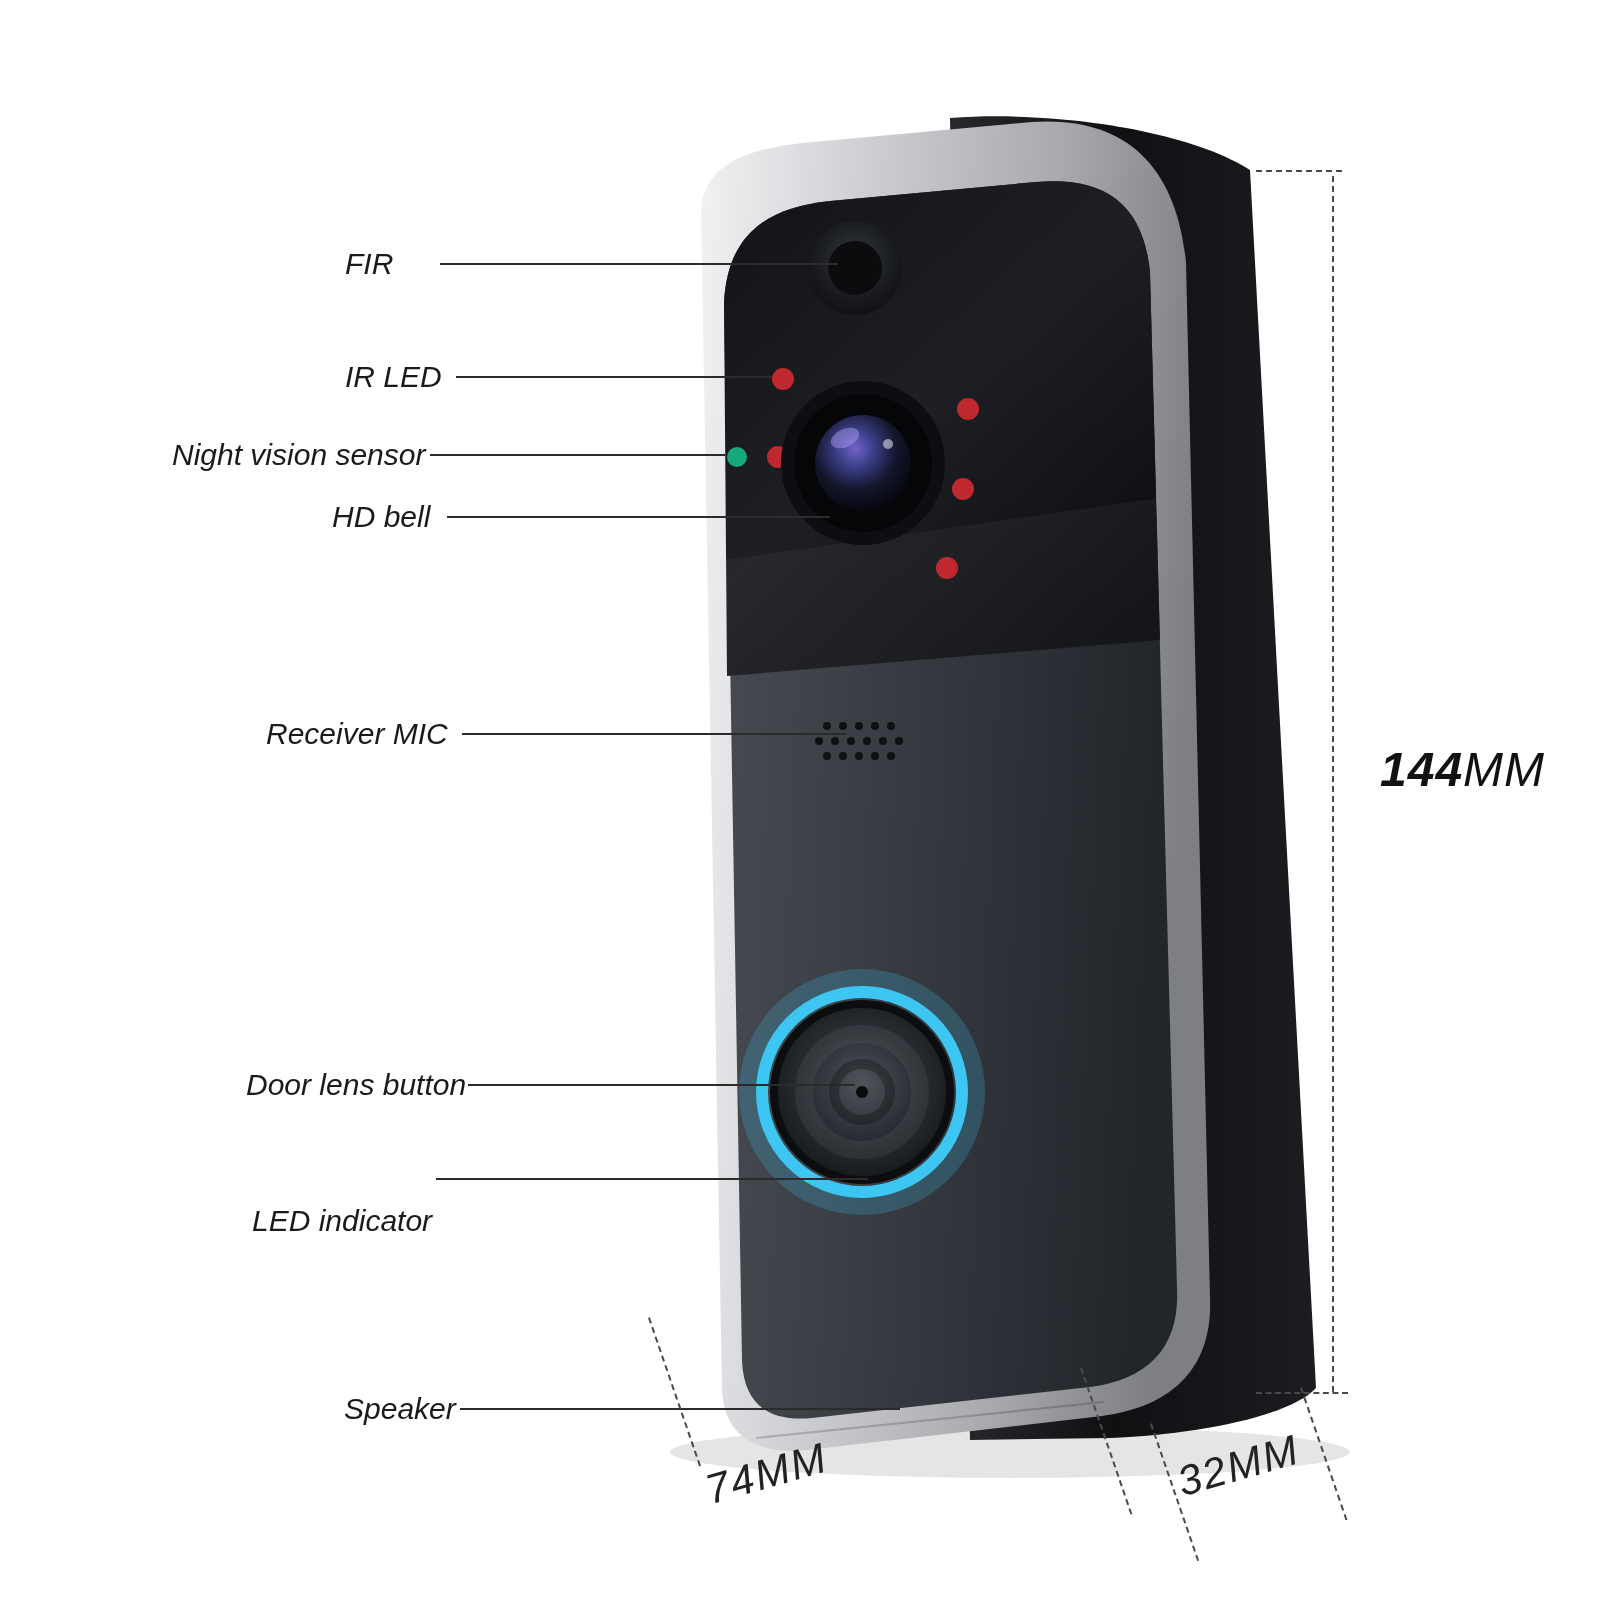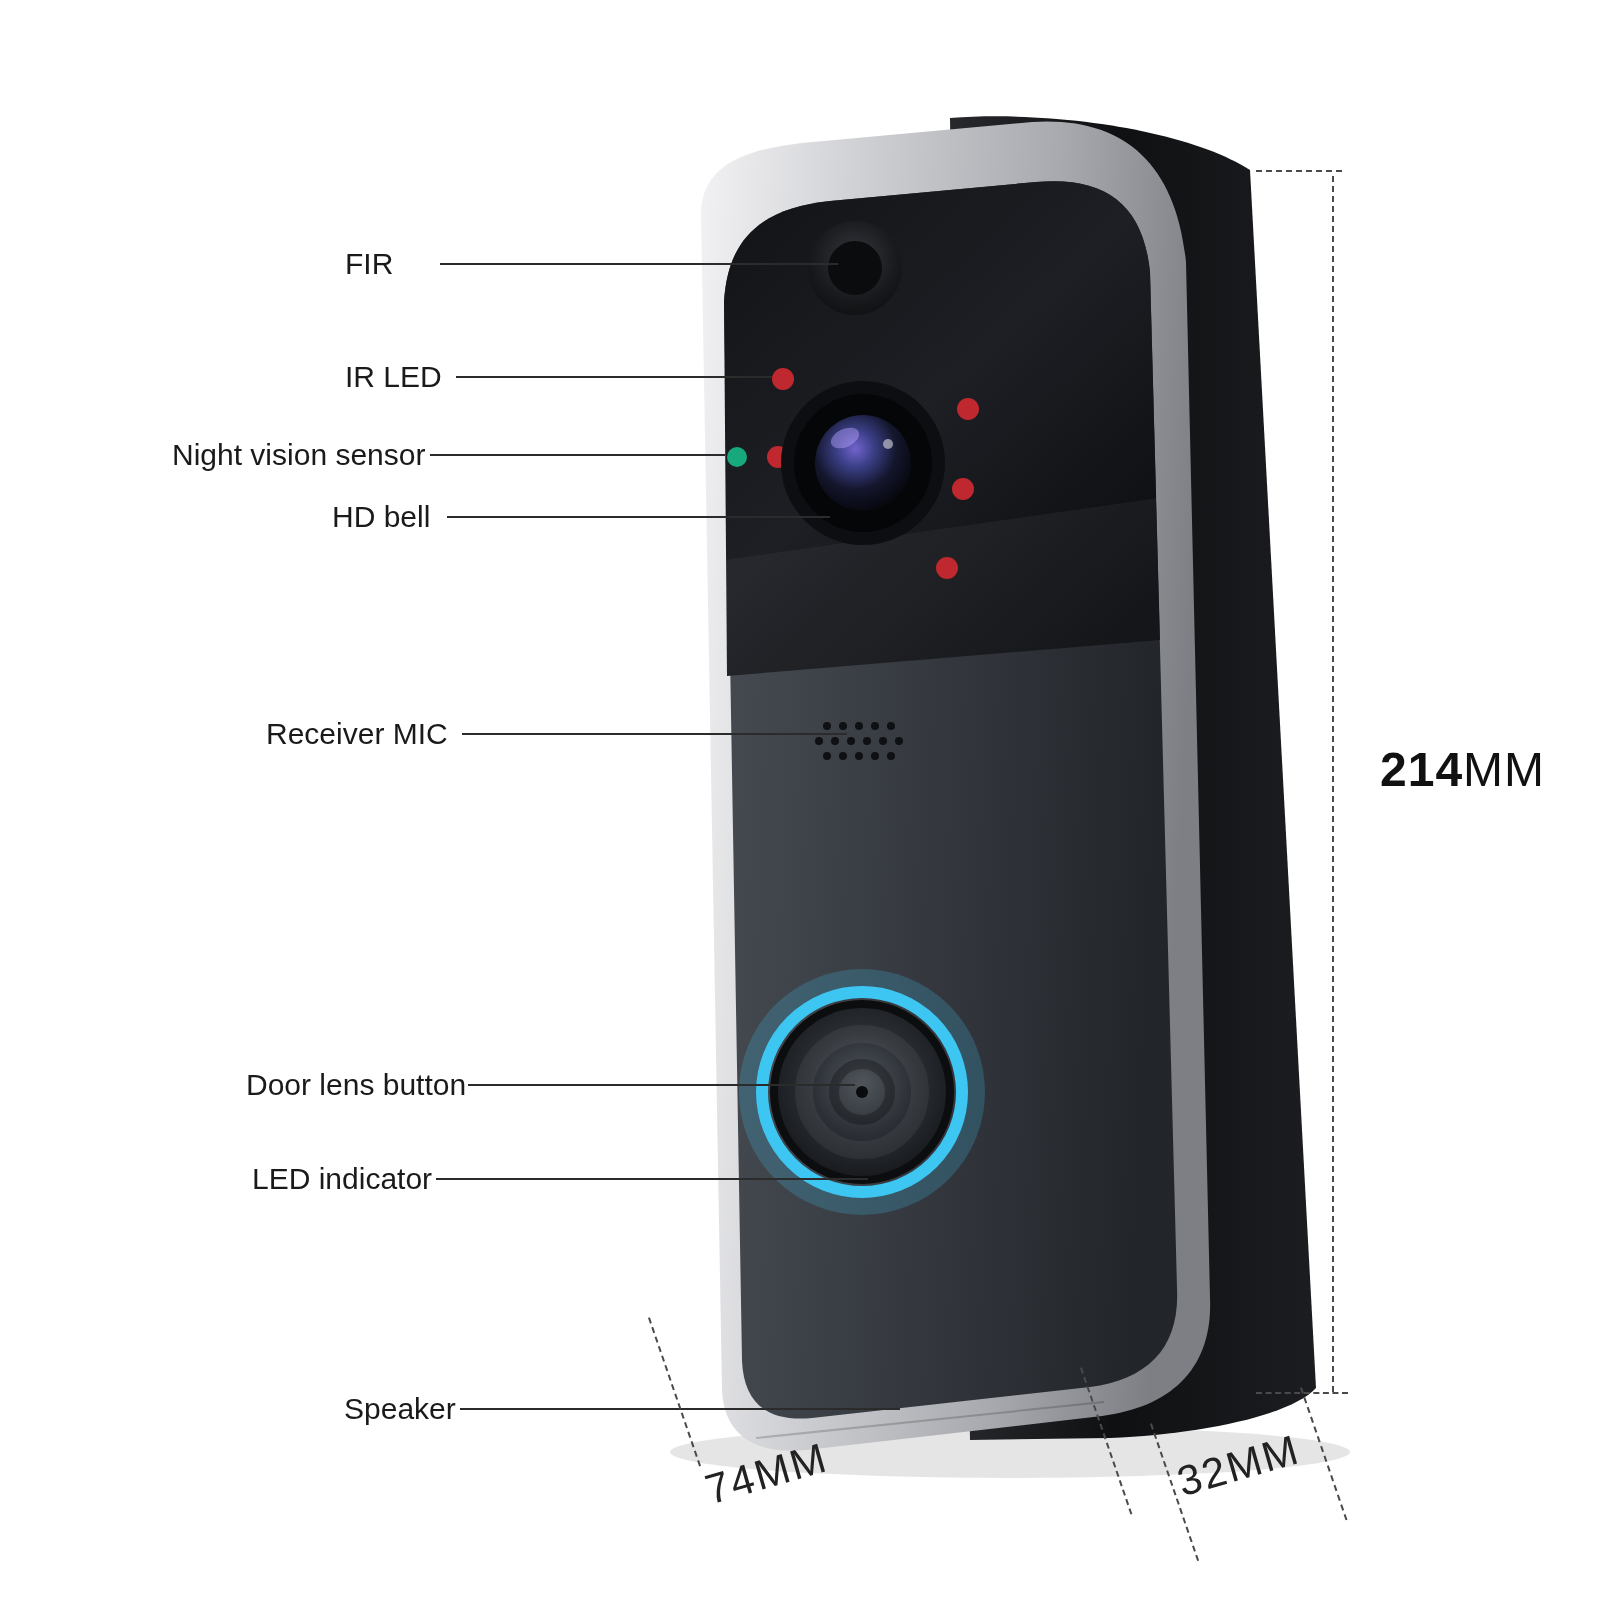--- a/index.html
+++ b/index.html
@@ -1,17 +1,17 @@
 <!DOCTYPE html>
 <html><head>
 <meta charset="utf-8">
 <style>
   * { margin:0; padding:0; box-sizing:border-box; }
   html,body { width:1600px; height:1600px; background:#ffffff; font-family:"Liberation Sans", sans-serif; }
-  .canvas { position:absolute; left:0; top:0; width:1564px; height:1600px; overflow:hidden; background:#ffffff; }
+  .canvas { position:absolute; left:0; top:0; width:1564px; height:1600px; overflow:hidden; background:#ffffff;font-style:italic; }
   svg { position:absolute; left:0; top:0; }
   .label { position:absolute; font-size:30px; color:#1a1a1a; white-space:nowrap; }
   .cline { position:absolute; border-top:2px solid #2b2b2b; height:0; }
   .dash-h { position:absolute; border-top:2px dashed #4a4a4a; height:0; }
   .dash-v { position:absolute; border-left:2px dashed #4a4a4a; width:0; }
   .tick  { position:absolute; border-left:2px dashed #4a4a4a; width:0; transform-origin:top left; transform:rotate(-19deg); }
   .dim-height { position:absolute; left:1380px; top:742px; font-size:48px; color:#111; letter-spacing:1px; }
   .dim-height .val { font-weight:bold; }
   .dim-rot { position:absolute; font-size:42px; color:#222; letter-spacing:2px; transform-origin:left top; transform:rotate(-16deg); white-space:nowrap; }
 </style>
@@ -127,37 +127,37 @@
 
     <path d="M 756 1438 Q 950 1418 1104 1402" stroke="rgba(0,0,0,0.18)" stroke-width="2" fill="none"></path>
   </svg>
 
   <div class="label" style="left:345px; top:247px;">FIR</div>
   <div class="label" style="left:345px; top:360px;">IR LED</div>
   <div class="label" style="left:172px; top:438px;">Night vision sensor</div>
   <div class="label" style="left:332px; top:500px;">HD bell</div>
   <div class="label" style="left:266px; top:717px;">Receiver MIC</div>
   <div class="label" style="left:246px; top:1068px;">Door lens button</div>
-  <div class="label" style="left:252px; top:1162px;">LED indicator</div>
+  <div class="label" style="left:252px; top:1204px;">LED indicator</div>
   <div class="label" style="left:344px; top:1392px;">Speaker</div>
 
   <div class="cline" style="left:440px; top:263px;  width:398px;"></div>
   <div class="cline" style="left:456px; top:376px;  width:316px;"></div>
   <div class="cline" style="left:430px; top:454px;  width:295px;"></div>
   <div class="cline" style="left:447px; top:516px;  width:383px;"></div>
   <div class="cline" style="left:462px; top:733px;  width:385px;"></div>
   <div class="cline" style="left:468px; top:1084px; width:387px;"></div>
   <div class="cline" style="left:436px; top:1178px; width:432px;"></div>
   <div class="cline" style="left:460px; top:1408px; width:440px;"></div>
 
   <div class="dash-h" style="left:1256px; top:170px;  width:86px;"></div>
   <div class="dash-h" style="left:1256px; top:1392px; width:92px;"></div>
   <div class="dash-v" style="left:1332px; top:176px;  height:1216px;"></div>
   <div class="dim-height">
-    <span class="val">214</span><span>MM</span>
+    <span class="val">144</span><span>MM</span>
   </div>
 
   <div class="tick" style="left:648px;  top:1318px; height:157px;"></div>
   <div class="tick" style="left:1080px; top:1368px; height:155px;"></div>
   <div class="dim-rot" style="left:700px; top:1468px;">
     <span>74</span><span>MM</span>
   </div>
 
   <div class="tick" style="left:1150px; top:1424px; height:145px;"></div>
   <div class="tick" style="left:1300px; top:1388px; height:140px;"></div>

